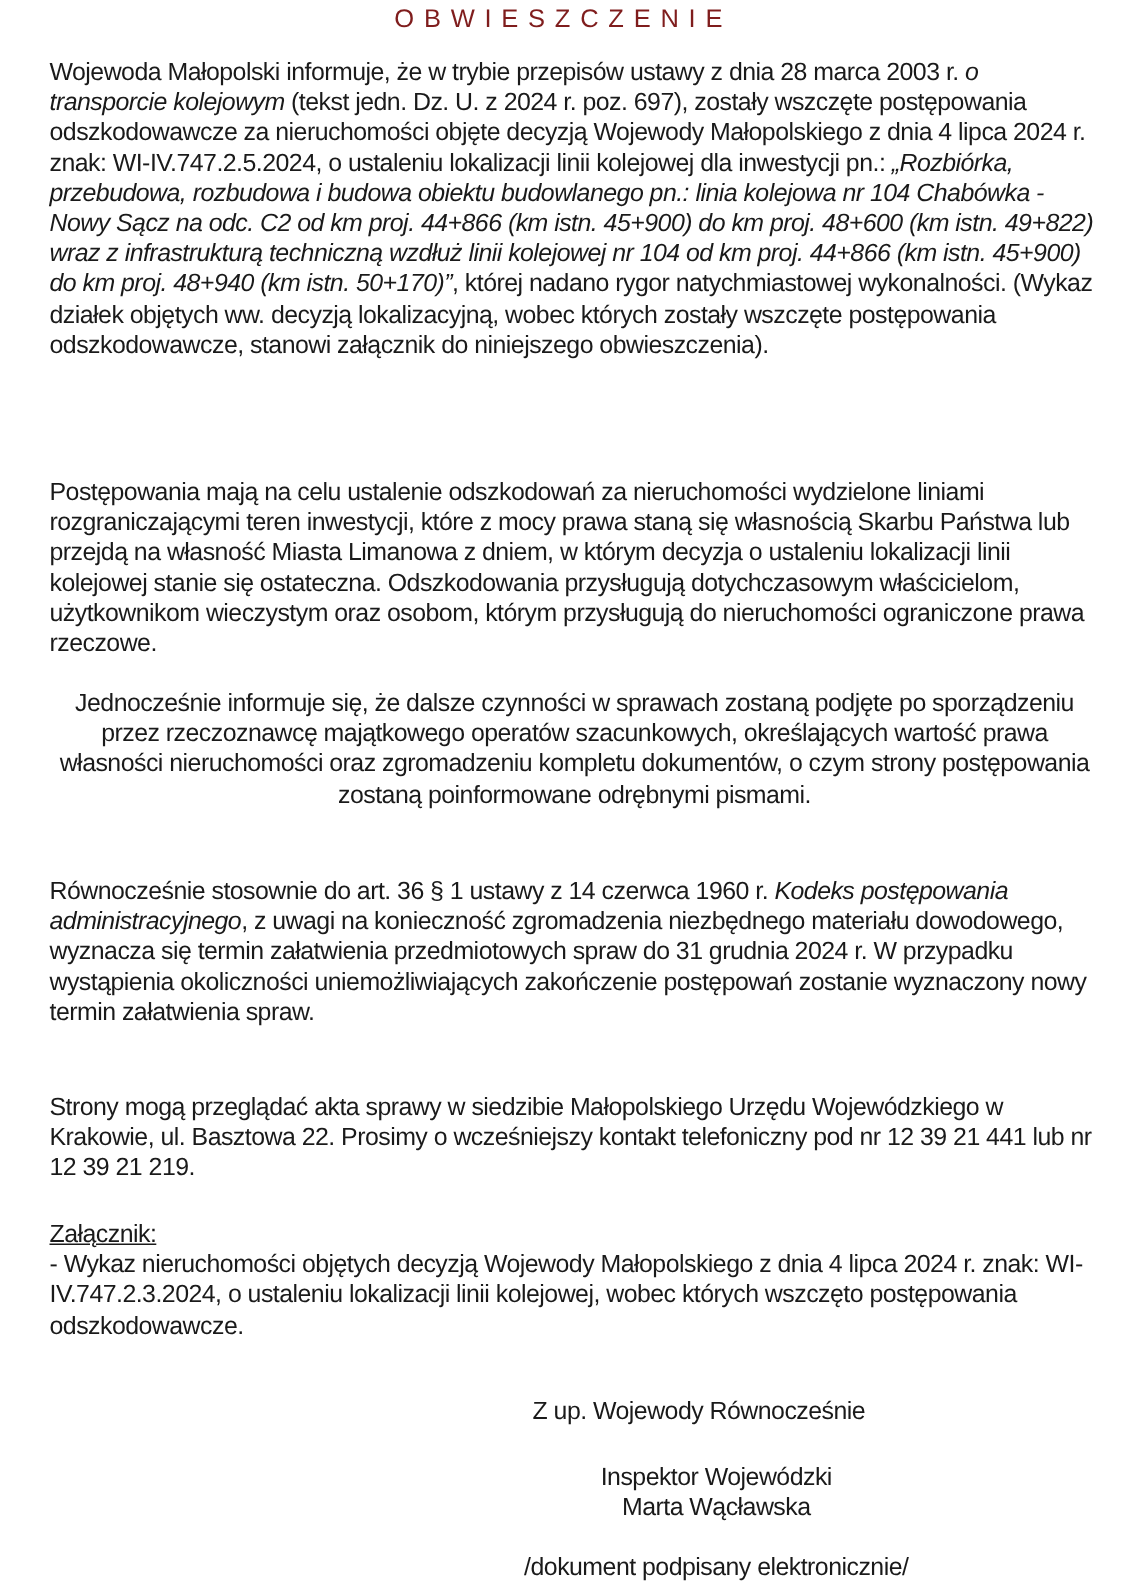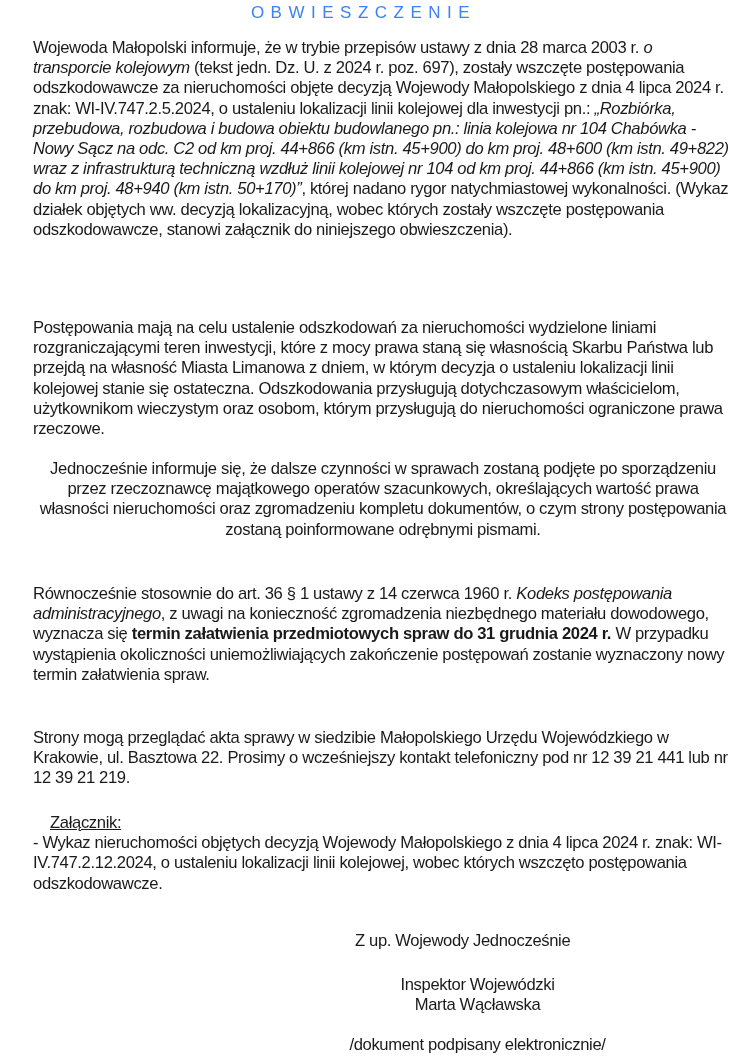--- a/index.html
+++ b/index.html
@@ -5,49 +5,49 @@
   html, body { margin: 0; padding: 0; background: #ffffff; }
   body { width: 755px; height: 1060px; overflow: hidden; position: relative; }
   .page {
     position: absolute; left: 0; top: 0; width: 755px; height: 1060px;
     font-family: "Liberation Sans", sans-serif;
     color: #1a1a1a;
     font-size: 16.6px;
     letter-spacing: -0.35px;
   }
   .title {
-    position: absolute; left: 0; width: 727px; top: 3px;
+    position: absolute; left: 12px; width: 727px; top: 3px;
     text-align: center; font-size: 17px; letter-spacing: 6.5px;
-    color: #3b82f6;
+    color: #7f1d1d;
   }
   .para {
     position: absolute; left: 33px; width: 700px;
     line-height: 20.2px; margin: 0;
   }
   .para i { font-style: italic; }
-  .para b { font-weight: bold; }
-  .att-label { text-decoration: underline; margin-left: 17px; }
+  .para b { font-weight: normal; }
+  .att-label { text-decoration: underline; }
   .sig { position: absolute; left: 0; width: 755px; text-align: center; line-height: 20.2px; }
   .sig1 { left: 355px; width: auto; text-align: left; }
 </style>
 </head>
 <body>
 
 <div class="page">
   <div class="title">OBWIESZCZENIE</div>
 
   <p class="para" style="top:38px;"><span>Wojewoda Małopolski informuje, że w trybie przepisów ustawy z dnia 28 marca 2003 r. </span><i>o transporcie kolejowym</i><span> (tekst jedn. Dz. U. z 2024 r. poz. 697), zostały wszczęte postępowania odszkodowawcze za nieruchomości objęte decyzją Wojewody Małopolskiego z dnia 4 lipca 2024 r. znak: WI-IV.747.2.5.2024, o ustaleniu lokalizacji linii kolejowej dla inwestycji pn.: </span><i>„Rozbiórka, przebudowa, rozbudowa i budowa obiektu budowlanego pn.: linia kolejowa nr 104 Chabówka - Nowy Sącz na odc. C2 od km proj. 44+866 (km istn. 45+900) do km proj. 48+600 (km istn. 49+822) wraz z infrastrukturą techniczną wzdłuż linii kolejowej nr 104 od km proj. 44+866 (km istn. 45+900) do km proj. 48+940 (km istn. 50+170)”</i><span>, której nadano rygor natychmiastowej wykonalności. (Wykaz działek objętych ww. decyzją lokalizacyjną, wobec których zostały wszczęte postępowania odszkodowawcze, stanowi załącznik do niniejszego obwieszczenia).</span></p>
 
   <p class="para" style="top:318px;">Postępowania mają na celu ustalenie odszkodowań za nieruchomości wydzielone liniami rozgraniczającymi teren inwestycji, które z mocy prawa staną się własnością Skarbu Państwa lub przejdą na własność Miasta Limanowa z dniem, w którym decyzja o ustaleniu lokalizacji linii kolejowej stanie się ostateczna. Odszkodowania przysługują dotychczasowym właścicielom, użytkownikom wieczystym oraz osobom, którym przysługują do nieruchomości ograniczone prawa rzeczowe.</p>
 
   <p class="para" style="top:459px;text-align:center;">Jednocześnie informuje się, że dalsze czynności w sprawach zostaną podjęte po sporządzeniu przez rzeczoznawcę majątkowego operatów szacunkowych, określających wartość prawa własności nieruchomości oraz zgromadzeniu kompletu dokumentów, o czym strony postępowania zostaną poinformowane odrębnymi pismami.</p>
 
   <p class="para" style="top:584px;"><span>Równocześnie stosownie do art. 36 § 1 ustawy z 14 czerwca 1960 r. </span><i>Kodeks postępowania administracyjnego</i><span>, z uwagi na konieczność zgromadzenia niezbędnego materiału dowodowego, wyznacza się </span><b>termin załatwienia przedmiotowych spraw do 31 grudnia 2024 r.</b><span> W przypadku wystąpienia okoliczności uniemożliwiających zakończenie postępowań zostanie wyznaczony nowy termin załatwienia spraw.</span></p>
 
   <p class="para" style="top:728px;">Strony mogą przeglądać akta sprawy w siedzibie Małopolskiego Urzędu Wojewódzkiego w Krakowie, ul. Basztowa 22. Prosimy o wcześniejszy kontakt telefoniczny pod nr 12 39 21 441 lub nr 12 39 21 219.</p>
 
-  <p class="para" style="top:813px;"><span class="att-label">Załącznik:</span><br><span>- Wykaz nieruchomości objętych decyzją Wojewody Małopolskiego z dnia 4 lipca 2024 r. znak: WI-IV.747.2.12.2024, o ustaleniu lokalizacji linii kolejowej, wobec których wszczęto postępowania odszkodowawcze.</span></p>
+  <p class="para" style="top:813px;"><span class="att-label">Załącznik:</span><br><span>- Wykaz nieruchomości objętych decyzją Wojewody Małopolskiego z dnia 4 lipca 2024 r. znak: WI-IV.747.2.3.2024, o ustaleniu lokalizacji linii kolejowej, wobec których wszczęto postępowania odszkodowawcze.</span></p>
 
-  <div class="sig sig1" style="top:931px;">Z up. Wojewody Jednocześnie</div>
+  <div class="sig sig1" style="top:931px;">Z up. Wojewody Równocześnie</div>
   <div class="sig" style="top:975px; left:100px;">Inspektor Wojewódzki</div>
   <div class="sig" style="top:995px; left:100px;">Marta Wącławska</div>
   <div class="sig" style="top:1035px; left:100px;">/dokument podpisany elektronicznie/</div>
 </div>
 
 </body></html>

